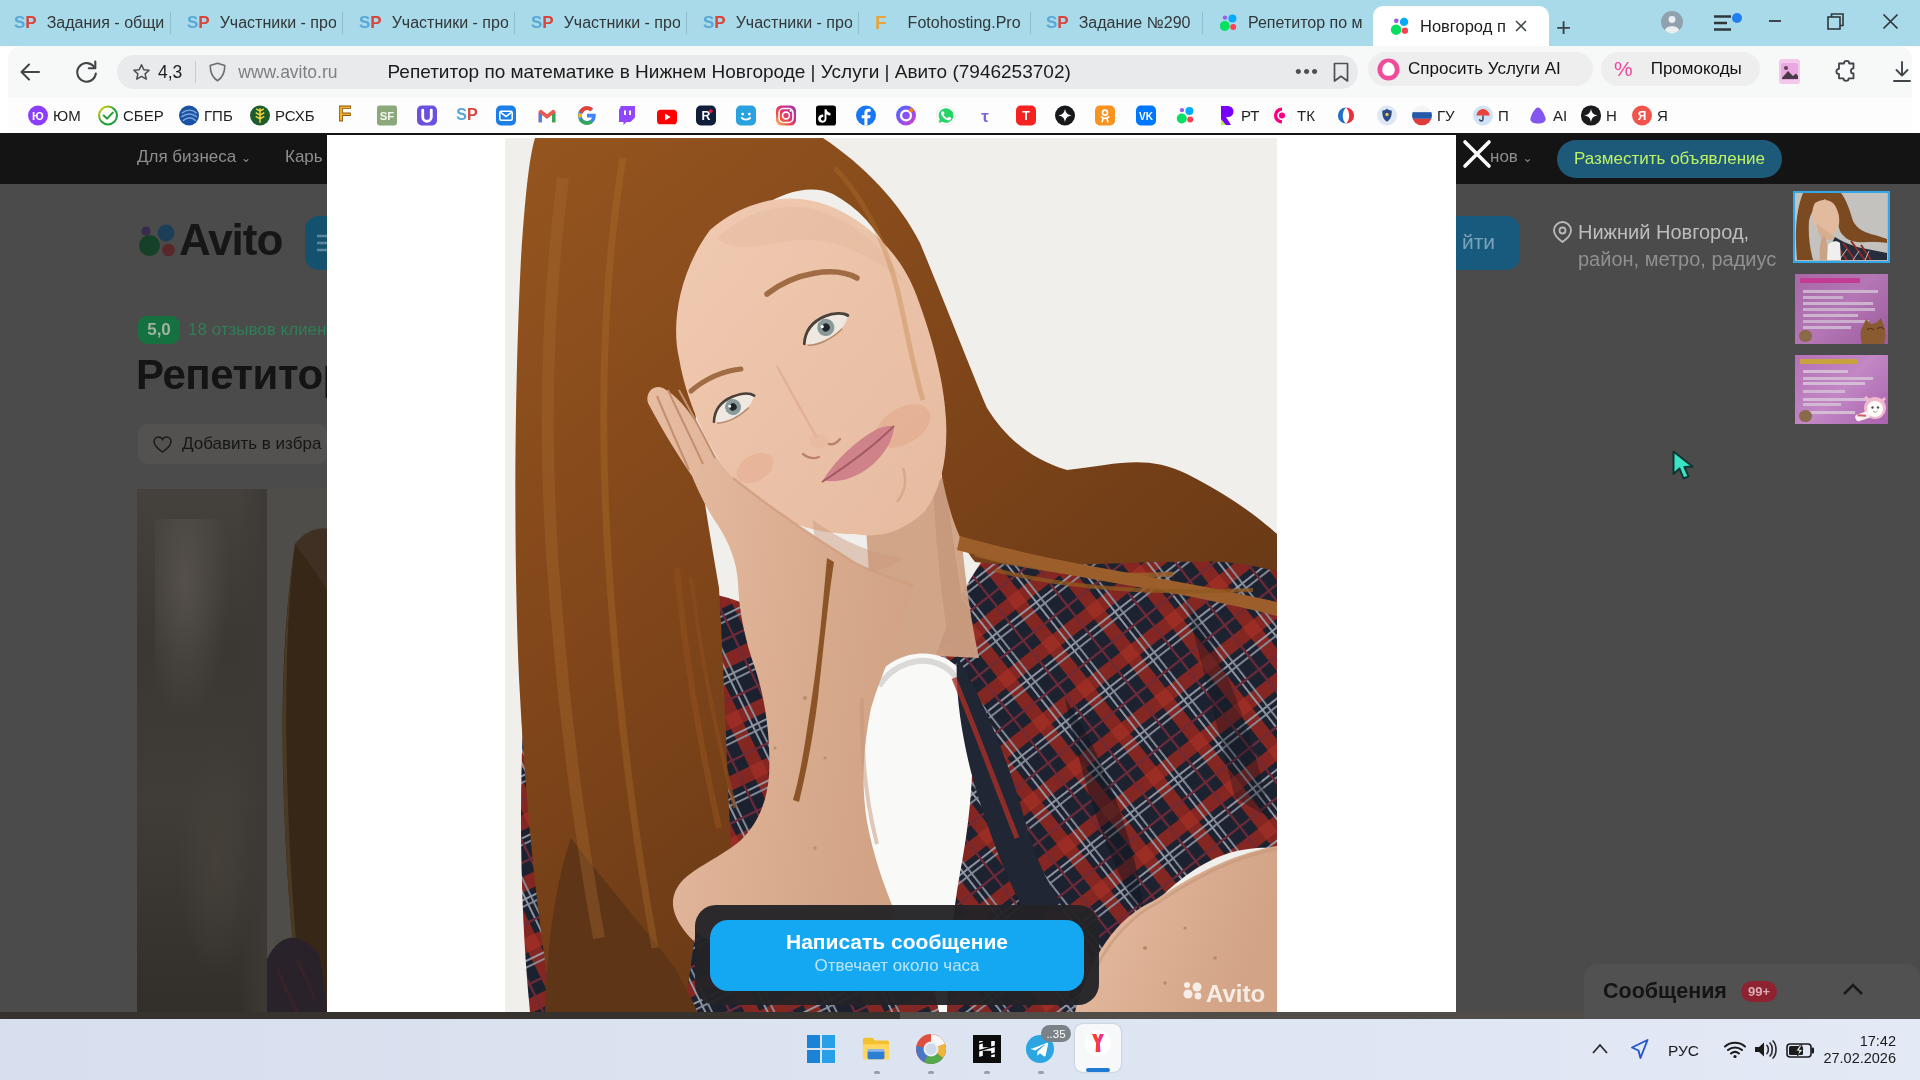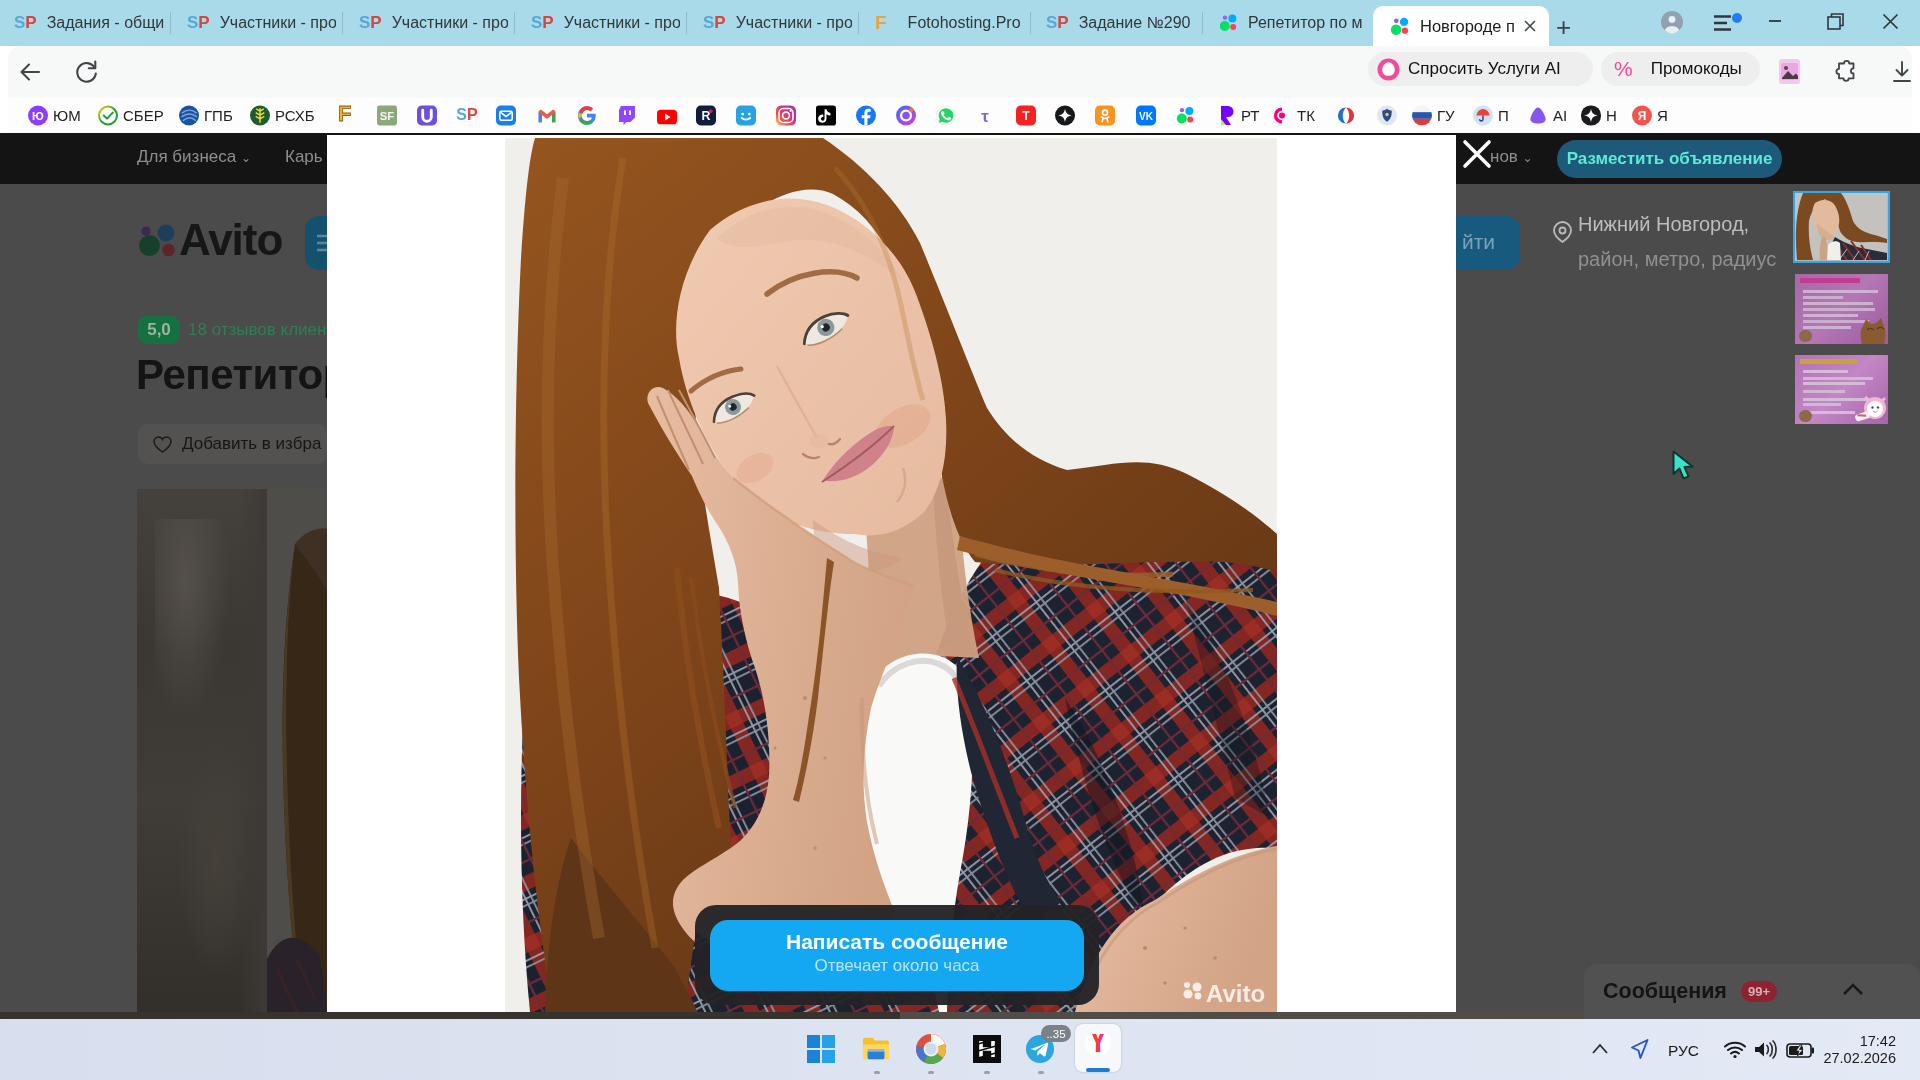--- a/index.html
+++ b/index.html
@@ -103,21 +103,21 @@
         </svg>
       <span style="margin-left:9px;">Репетитор по м</span>
       </div>
     <div class="activetab">
       <svg style="margin-left:17px;" width="21" height="21" viewBox="0 0 20 20">
           <circle cx="6" cy="4.6" r="2.2" fill="#965eeb"></circle>
           <circle cx="13.4" cy="5.6" r="4" fill="#0af"></circle>
           <circle cx="5.8" cy="13" r="5" fill="#04e061"></circle>
           <circle cx="14.2" cy="14" r="3" fill="#ff4053"></circle>
         </svg>
-      <span style="margin-left:9px;font-size:16.5px;color:#1c1c1c;">Новгороде п</span>
+      <span style="margin-left:9px;font-size:16.5px;color:#1c1c1c;">Новгород п</span>
       <svg style="margin-left:8px;" width="14" height="14" viewBox="0 0 14 14">
           <path d="M2 2 L12 12 M12 2 L2 12" stroke="#42494d" stroke-width="1.6"></path>
         </svg>
     </div>
     <div id="newtab">+</div>
     <svg class="winctl" style="left:1660px;" width="24" height="24" viewBox="0 0 24 24">
         <circle cx="12" cy="12" r="11" fill="#90a2ad"></circle>
         <circle cx="12" cy="9.4" r="3.4" fill="#e9eef1"></circle>
         <path d="M4.8 20.5 C6 14.8 18 14.8 19.2 20.5 A11 11 0 0 1 4.8 20.5 Z" fill="#e9eef1"></path>
       </svg>
@@ -138,20 +138,36 @@
   </div>
 
   <div id="toolbar">
     <svg class="abs" style="left:10px;top:15px;" width="24" height="22" viewBox="0 0 24 22">
         <path d="M21 11 H4 M11 3.5 L3.5 11 L11 18.5" fill="none" stroke="#414649" stroke-width="2.1" stroke-linecap="round" stroke-linejoin="round"></path>
       </svg>
     <svg class="abs" style="left:65px;top:13px;" width="26" height="26" viewBox="0 0 26 26">
         <path d="M21.5 8.5 A 9.3 9.3 0 1 0 22.8 14.5" fill="none" stroke="#414649" stroke-width="2.1" stroke-linecap="round"></path>
         <path d="M22.3 2.5 L22.3 9.3 L15.8 9.3" fill="none" stroke="#414649" stroke-width="2.1" stroke-linecap="round" stroke-linejoin="round"></path>
       </svg>
+    <div id="urlpill">
+      <svg style="margin-left:15px;" width="19" height="19" viewBox="0 0 20 20">
+          <path d="M10 1.8 L12.4 7 L18 7.6 L13.8 11.4 L15 17 L10 14.1 L5 17 L6.2 11.4 L2 7.6 L7.6 7 Z" fill="none" stroke="#4c5154" stroke-width="1.6" stroke-linejoin="round"></path>
+        </svg>
+      <span style="margin-left:7px;font-size:17.5px;color:#1e1e1e;">4,3</span>
+      <span style="margin-left:13px;width:1px;height:22px;background:#c9cacc;"></span>
+      <svg style="margin-left:13px;" width="17" height="20" viewBox="0 0 17 20">
+          <path d="M8.5 1.2 L15.8 3.6 C15.8 10 14.5 15 8.5 18.8 C2.5 15 1.2 10 1.2 3.6 Z" fill="none" stroke="#6a6f72" stroke-width="1.6" stroke-linejoin="round"></path>
+        </svg>
+      <span style="margin-left:12px;color:#7d8183;">www.avito.ru</span>
+      <span style="margin-left:50px;color:#1b1b1b;font-size:19px;">Репетитор по математике в Нижнем Новгороде | Услуги | Авито (7946253702)</span>
+      <span style="position:absolute;left:1178px;color:#4c5154;font-size:19px;letter-spacing:1.5px;">•••</span>
+      <svg style="position:absolute;left:1215px;top:7px;" width="18" height="21" viewBox="0 0 18 21">
+          <path d="M2.5 1.5 H15.5 V19 L9 14.2 L2.5 19 Z" fill="none" stroke="#4c5154" stroke-width="1.7" stroke-linejoin="round"></path>
+        </svg>
+    </div>
     <div class="pillbtn" style="left:1360px;width:225px;">
       <svg style="margin-left:9px;" width="23" height="23" viewBox="0 0 24 24">
           <circle cx="12" cy="12" r="11.5" fill="#ee4d9b"></circle>
           <path d="M12 4.5 C15.5 4.5 18.5 8.5 18.5 12.5 C18.5 16 16 18.6 12 18.6 C8 18.6 5.5 16 5.5 12.5 C5.5 8.5 8.5 4.5 12 4.5 Z" fill="#fff"></path>
         </svg>
       <span style="margin-left:8px;">Спросить Услуги AI</span>
     </div>
     <div class="pillbtn" style="left:1593px;width:159px;">
       <span style="margin-left:13px;color:#f0479c;font-size:21px;font-weight:400;">%</span>
       <span style="margin-left:18px;">Промокоды</span>
@@ -501,21 +517,21 @@
         </span>
         <span class="lb">Я</span>
       </div>
   </div>
 
   <div id="page">
     <div id="pagenav">
       <div class="abs" style="left:137px;top:14px;">Для бизнеса <span style="font-size:12px;">⌄</span></div>
       <div class="abs" style="left:285px;top:14px;">Карь</div>
       <div class="abs" style="left:1490px;top:14px;">нов <span style="font-size:12px;">⌄</span></div>
-      <div class="abs" style="left:1557px;top:7px;width:225px;height:38px;background:#1d5a7a;border-radius:19px;color:#5eead4;display:flex;align-items:center;justify-content:center;font-weight:bold;">Разместить объявление</div>
+      <div class="abs" style="left:1557px;top:7px;width:225px;height:38px;background:#1d5a7a;border-radius:19px;color:#bef264;display:flex;align-items:center;justify-content:center;">Разместить объявление</div>
     </div>
 
     <div class="abs" style="left:139px;top:89px;">
       <svg width="44" height="40" viewBox="0 0 44 40">
           <circle cx="7" cy="9" r="4.6" fill="#392a50"></circle>
           <circle cx="27" cy="11" r="8.4" fill="#1b3f59"></circle>
           <circle cx="10.5" cy="23.5" r="10.5" fill="#174028"></circle>
           <circle cx="29.5" cy="28" r="6.3" fill="#59262a"></circle>
         </svg>
     </div>
@@ -549,21 +565,21 @@
         <path d="M10,480 L30,523 M30,470 L48,510" stroke="#47232a" stroke-width="3" opacity="0.5"></path>
       </svg>
     </div>
 
     <div class="abs" style="left:1120px;top:83px;width:400px;height:54px;background:#175a7d;border-radius:14px;"></div>
     <div class="abs" style="left:1462px;top:97px;font-size:21px;color:#7aa2b8;">йти</div>
     <svg class="abs" style="left:1553px;top:88px;" width="19" height="22" viewBox="0 0 19 22">
         <path d="M9.5 1 C14 1 18 4.8 18 9.5 C18 14.5 13 18.5 9.5 21 C6 18.5 1 14.5 1 9.5 C1 4.8 5 1 9.5 1 Z" fill="none" stroke="#b9babb" stroke-width="1.8"></path>
         <circle cx="9.5" cy="9.5" r="3" fill="none" stroke="#b9babb" stroke-width="1.8"></circle>
       </svg>
-    <div class="abs" style="left:1578px;top:80px;font-size:20px;color:#bcbdbe;">Нижний Новгород,</div>
+    <div class="abs" style="left:1578px;top:88px;font-size:20px;color:#bcbdbe;">Нижний Новгород,</div>
     <div class="abs" style="left:1578px;top:115px;font-size:20px;color:#8f9091;">район, метро, радиус</div>
 
     <div class="abs" style="left:1793px;top:58px;width:97px;height:72px;border:2.5px solid #33a8e8;background:#b9b7b3;overflow:hidden;">
       <svg width="92" height="67" viewBox="0 0 92 67">
         <rect width="92" height="67" fill="#c4c2be"></rect>
         <path d="M8,0 L46,0 C52,8 55,18 58,28 C62,36 70,40 80,42 L92,46 L92,50 C80,48 70,50 62,49 C54,48 48,44 45,38 C42,28 38,14 30,6 C22,10 16,18 14,28 C13,42 15,56 18,67 L2,67 C0,44 0,20 8,0 Z" fill="#7c4a20"></path>
         <path d="M20,10 C26,6 33,6 38,10 C43,16 45,24 44,31 C43,38 38,43 32,43 C25,42 20,36 18,28 C17,21 17,15 20,10 Z" fill="#e2bb9f"></path>
         <path d="M22,30 C28,36 34,40 40,44 C36,48 30,48 26,44 C23,40 22,35 22,30 Z" fill="#d8ae90"></path>
         <path d="M30,43 C32,50 33,58 33,67 L25,67 C24,58 25,50 27,44 Z" fill="#caa286"></path>
         <path d="M40,44 C50,50 60,54 72,56 L92,60 L92,67 L36,67 C35,58 36,50 40,44 Z" fill="#272d3d"></path>

